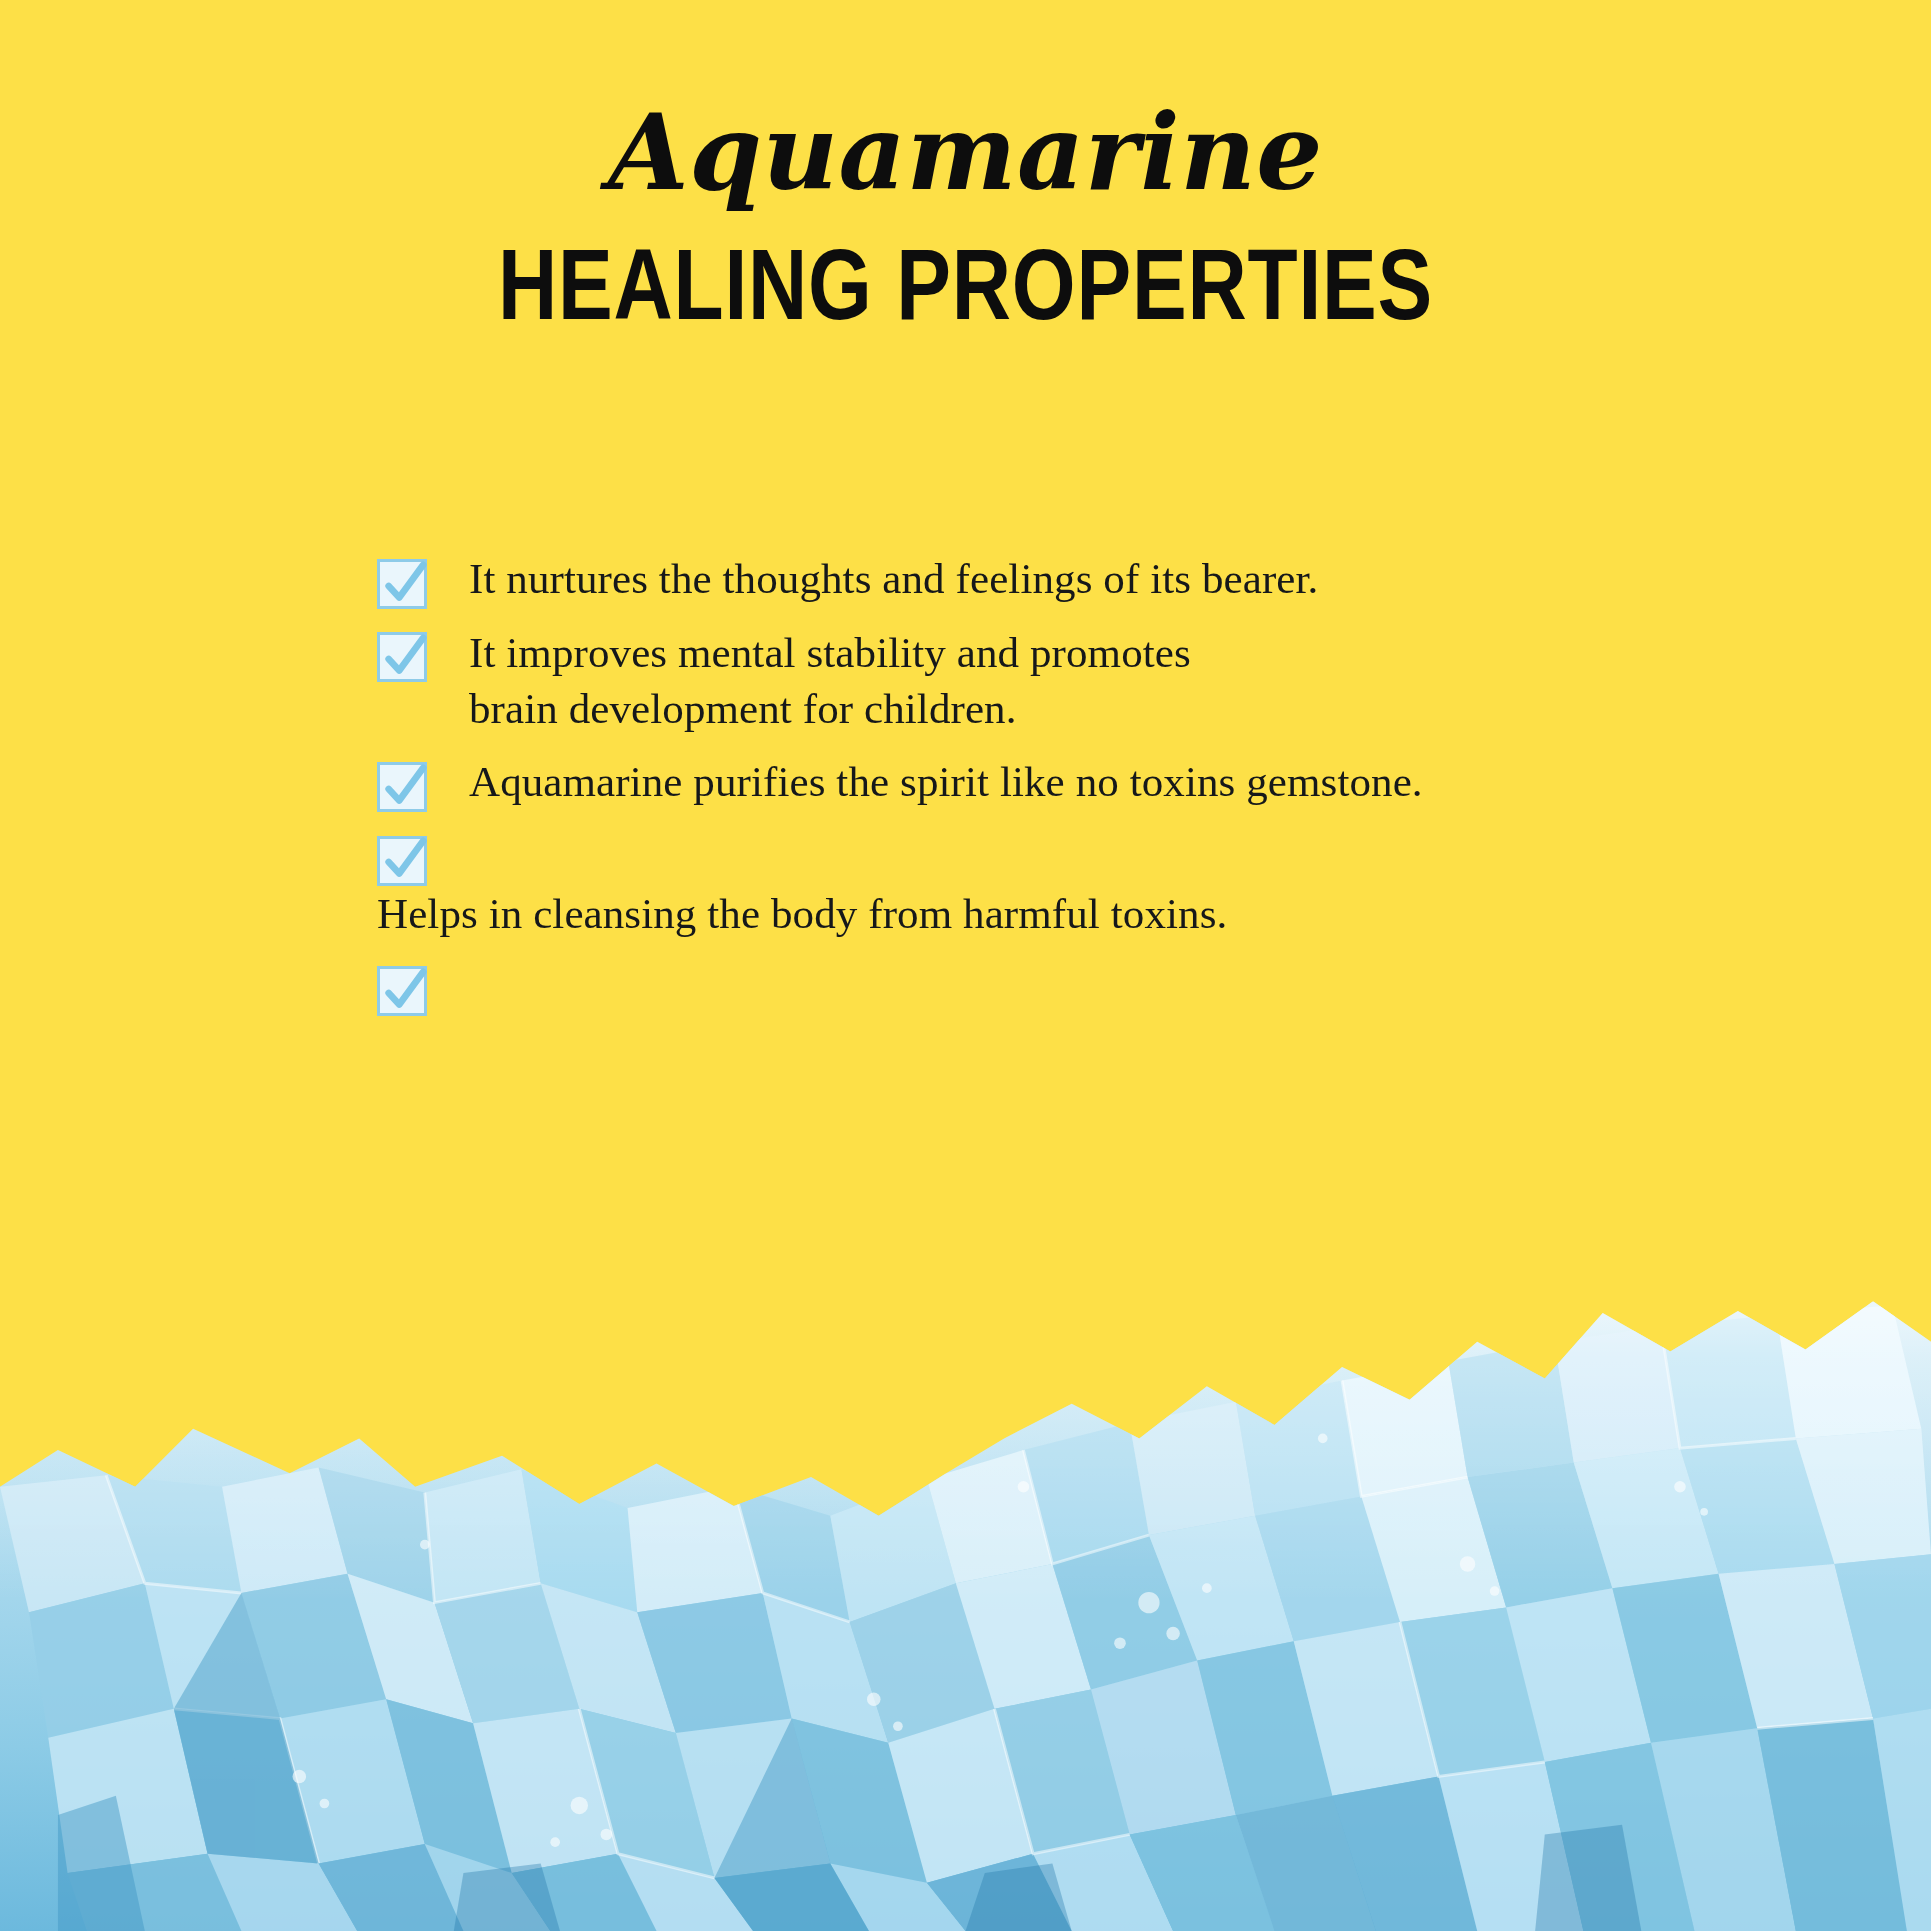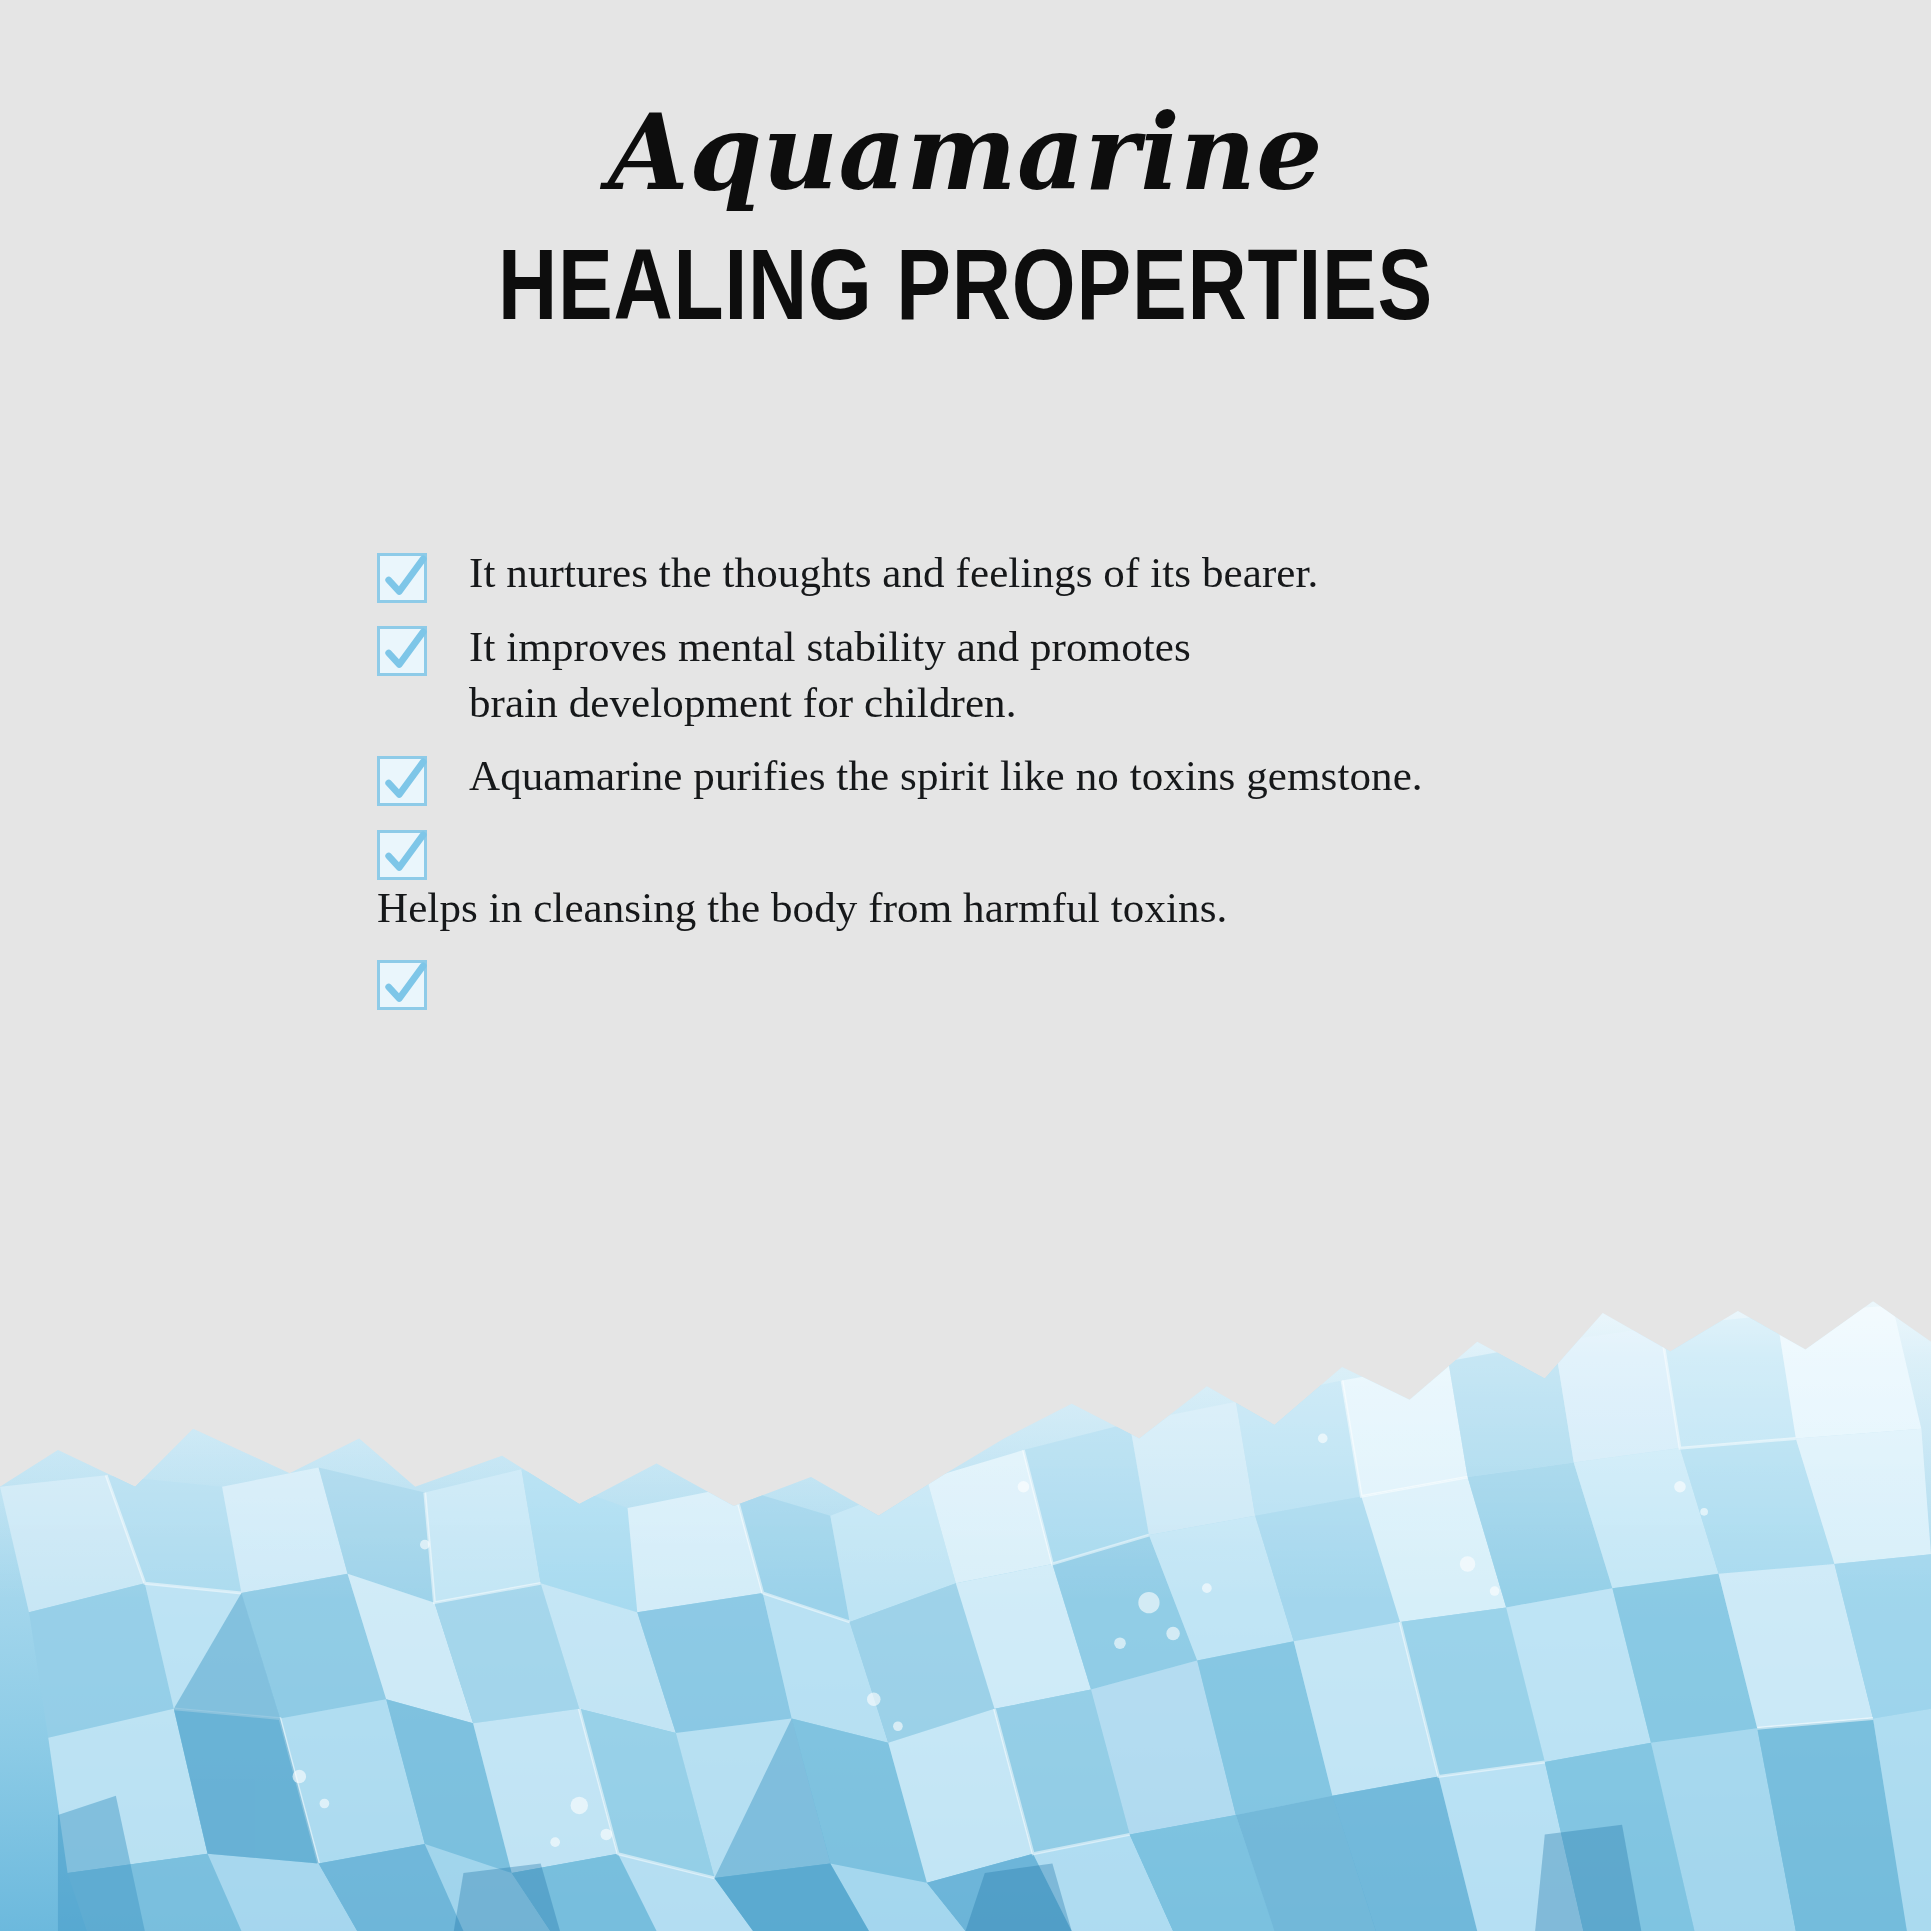--- a/index.html
+++ b/index.html
@@ -11,21 +11,21 @@
     height: 1931px;
     background: #ffffff;
     font-family: "Liberation Serif", serif;
     overflow: hidden;
     position: relative;
   }
 
   .poster {
     position: absolute;
     inset: 0;
-    background: #e5e5e5;
+    background: #fde047;
     overflow: hidden;
   }
 
   
   .title-block {
     position: absolute;
     top: 101px;
     left: 0;
     width: 100%;
     text-align: center;
@@ -92,21 +92,21 @@
   .item-text {
     font-family: "Liberation Serif", serif;
     font-size: 43px;
     line-height: 1.32;
     color: #16181a;
     letter-spacing: 0.1px;
     white-space: pre-line;
   }
 
   
-  .sp-0 { margin-top: 12px; }
+  .sp-0 { margin-top: 18px; }
   .sp-1 { margin-top: 60px; }
   .sp-2 { margin-top: 41px; }
   .sp-3 { margin-top: 60px; flex-direction: column; }
   .sp-4 { margin-top: 60px; }
 
   
   .ice {
     position: absolute;
     left: 0;
     bottom: 0;

